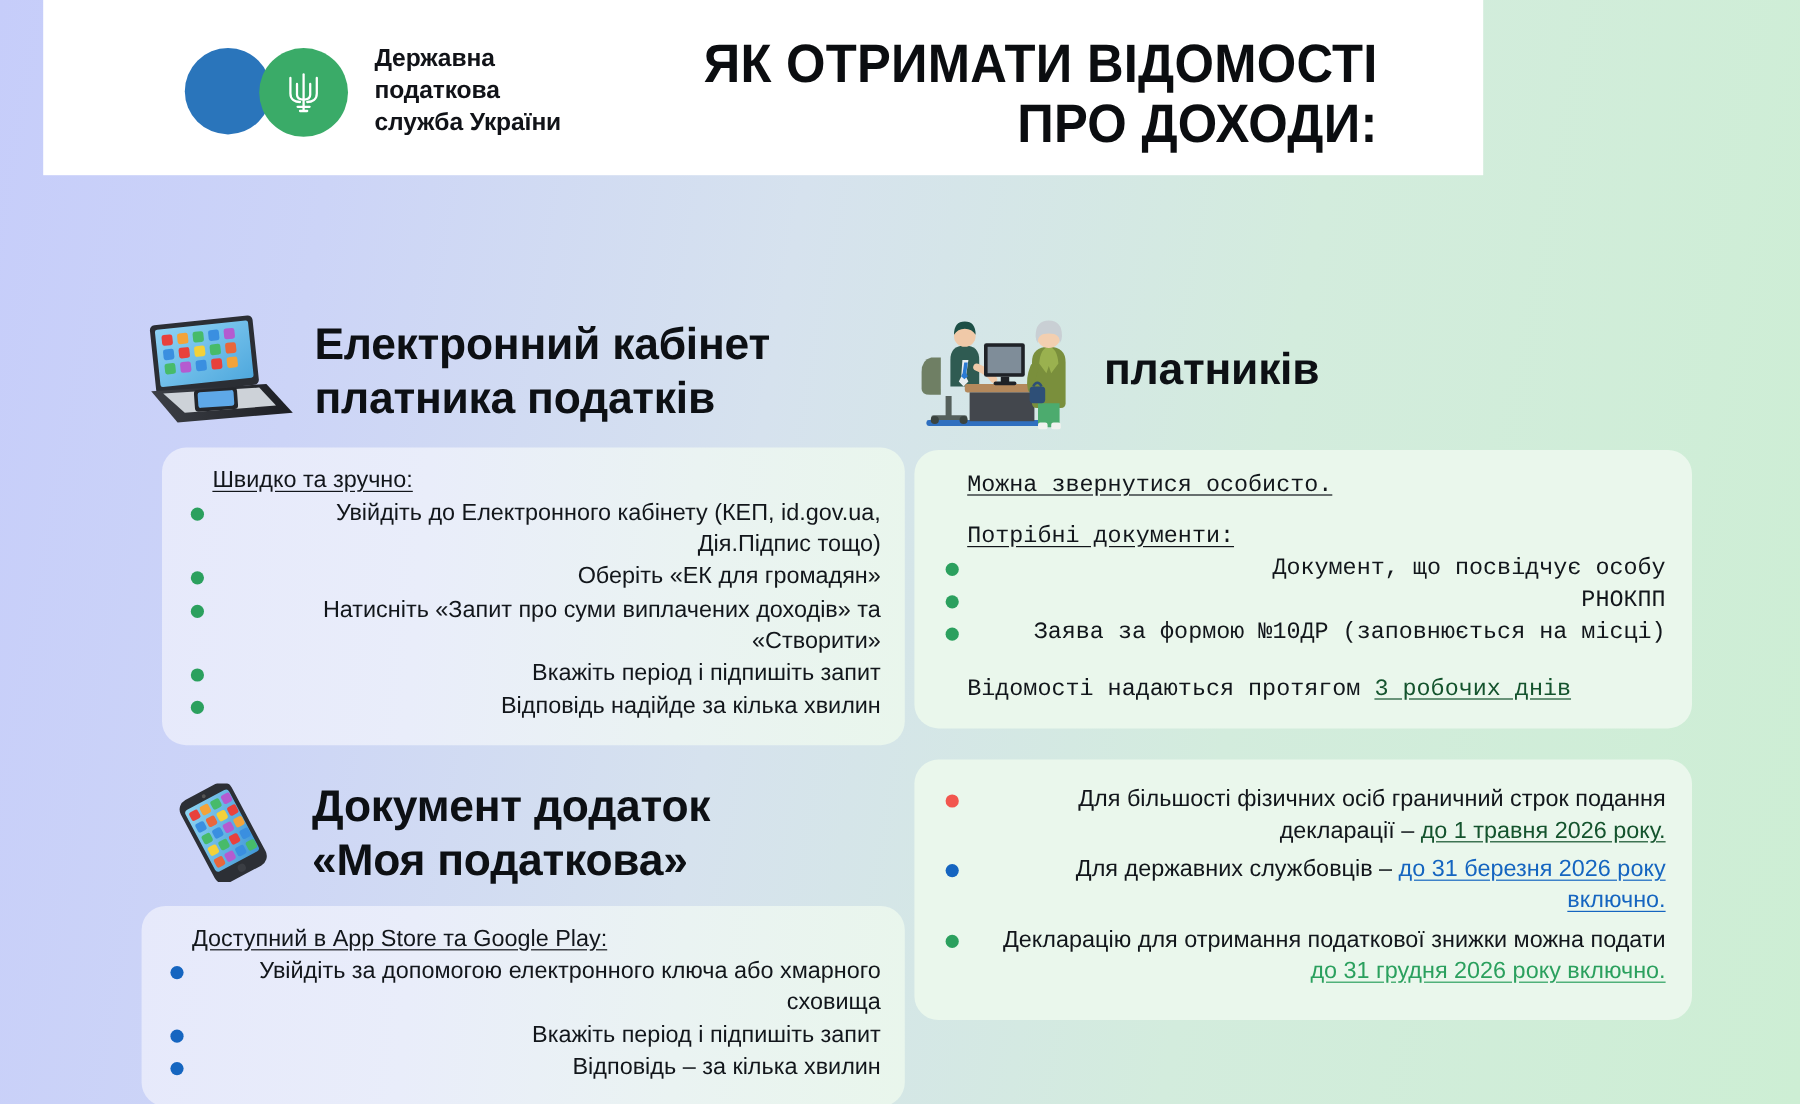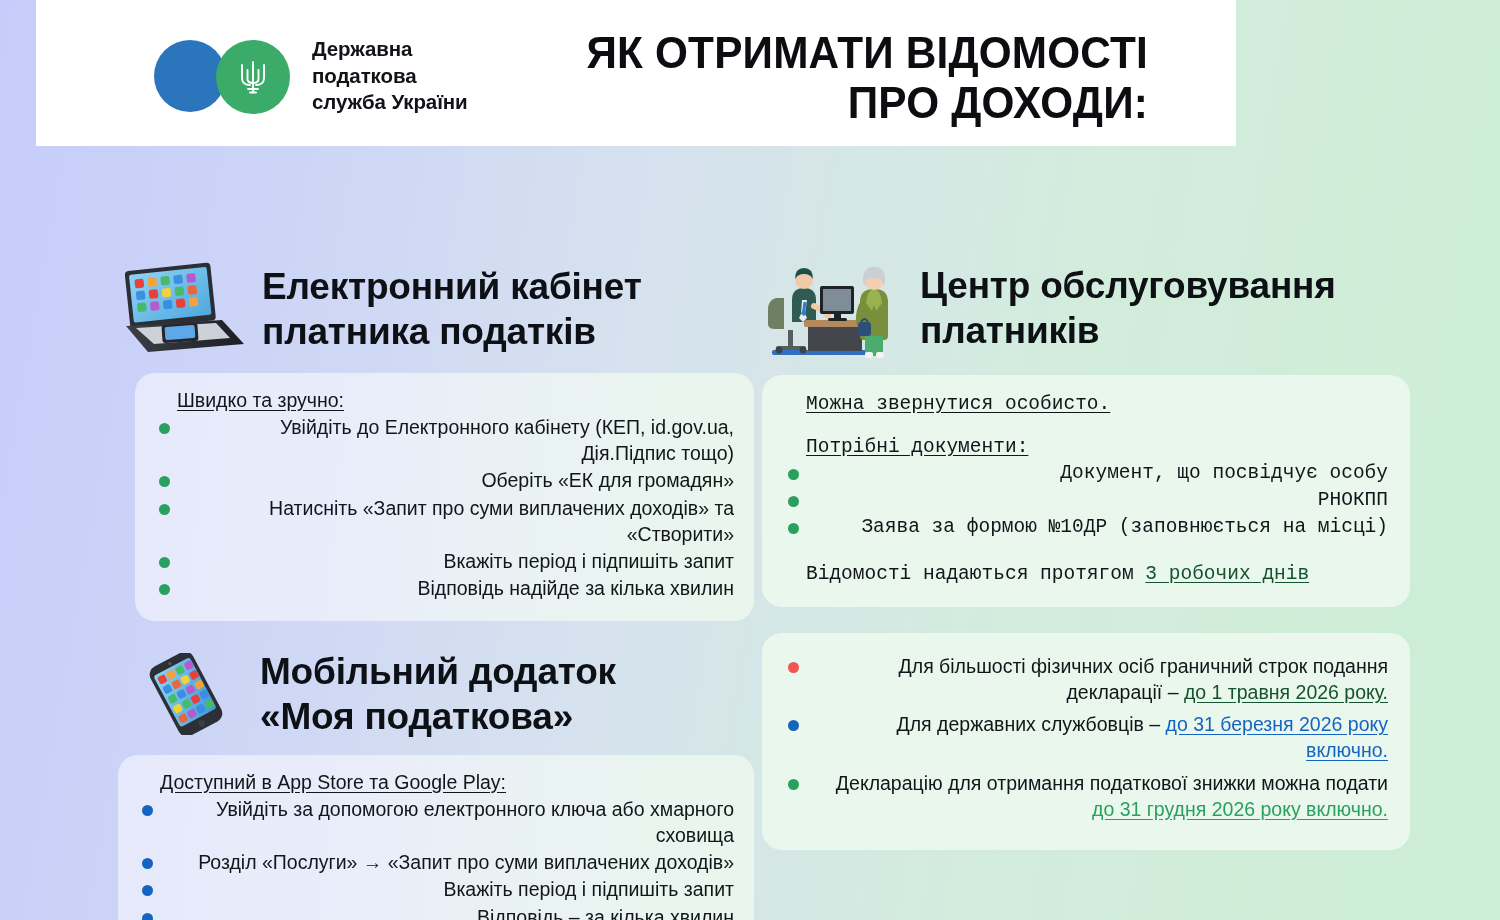--- a/index.html
+++ b/index.html
@@ -306,30 +306,29 @@
             <rect x="54" y="46" width="8" height="8" rx="2" fill="#e8413c"></rect>
             <rect x="64" y="46" width="8" height="8" rx="2" fill="#3a8fe0"></rect>
             <rect x="34" y="57" width="8" height="8" rx="2" fill="#e8673c"></rect>
             <rect x="44" y="57" width="8" height="8" rx="2" fill="#b45bd0"></rect>
             <rect x="54" y="57" width="8" height="8" rx="2" fill="#3a8fe0"></rect>
             <rect x="64" y="57" width="8" height="8" rx="2" fill="#47bb6a"></rect>
           </g>
         </g>
       </svg>
       <div class="sec-title">
-        <div>Мобільний додаток</div>
+        <div>Документ додаток</div>
         <div>«Моя податкова»</div>
       </div>
     </div>
 
     <div class="card card-left" style="margin-top:16px;">
       <span class="lead">Доступний в App Store та Google Play:</span>
       <ul class="bl">
         <li class="dot-blue">Увійдіть за допомогою електронного ключа або хмарного сховища</li>
-        <li class="dot-blue">Розділ «Послуги» → «Запит про суми виплачених доходів»</li>
         <li class="dot-blue">Вкажіть період і підпишіть запит</li>
         <li class="dot-blue">Відповідь – за кілька хвилин</li>
       </ul>
     </div>
   </div>
 
   <div class="col-right">
 
     <div class="sec-head">
       <svg class="icon-office" viewBox="0 0 144 100">
@@ -362,21 +361,20 @@
         <path d="M103 78 h18 v20 h-18 Z" fill="#4cab6e"></path>
         <rect x="103" y="94" width="8" height="6" rx="2" fill="#f2f2ef"></rect>
         <rect x="114" y="94" width="8" height="6" rx="2" fill="#f2f2ef"></rect>
         <circle cx="112" cy="22" r="10" fill="#f3cfb0"></circle>
         <path d="M101 22 q0-13 11-13 q11 0 11 13 q0 4 -2 6 q1-8 -9-8 q-10 0 -9 8 q-2-2 -2-6 Z" fill="#c9cfd4"></path>
         <path d="M100 48 q-4 10 -2 18" stroke="#7a8f3c" stroke-width="7" stroke-linecap="round" fill="none"></path>
         <rect x="96" y="64" width="13" height="14" rx="3" fill="#2e4f77"></rect>
         <path d="M99 64 q3.5-6 7-0" stroke="#2e4f77" stroke-width="2" fill="none"></path>
       </svg>
       <div class="sec-title">
-        <div>Центр обслуговування</div>
         <div>платників</div>
       </div>
     </div>
 
     <div class="card card-right" style="margin-top:17px;padding:18px 22px 20px 22px;font-family:Liberation Mono, monospace;">
       <span class="lead">Можна звернутися особисто.</span>
       <div class="gap"></div>
       <span class="lead">Потрібні документи:</span>
       <ul class="bl">
         <li class="dot-green">Документ, що посвідчує особу</li>

